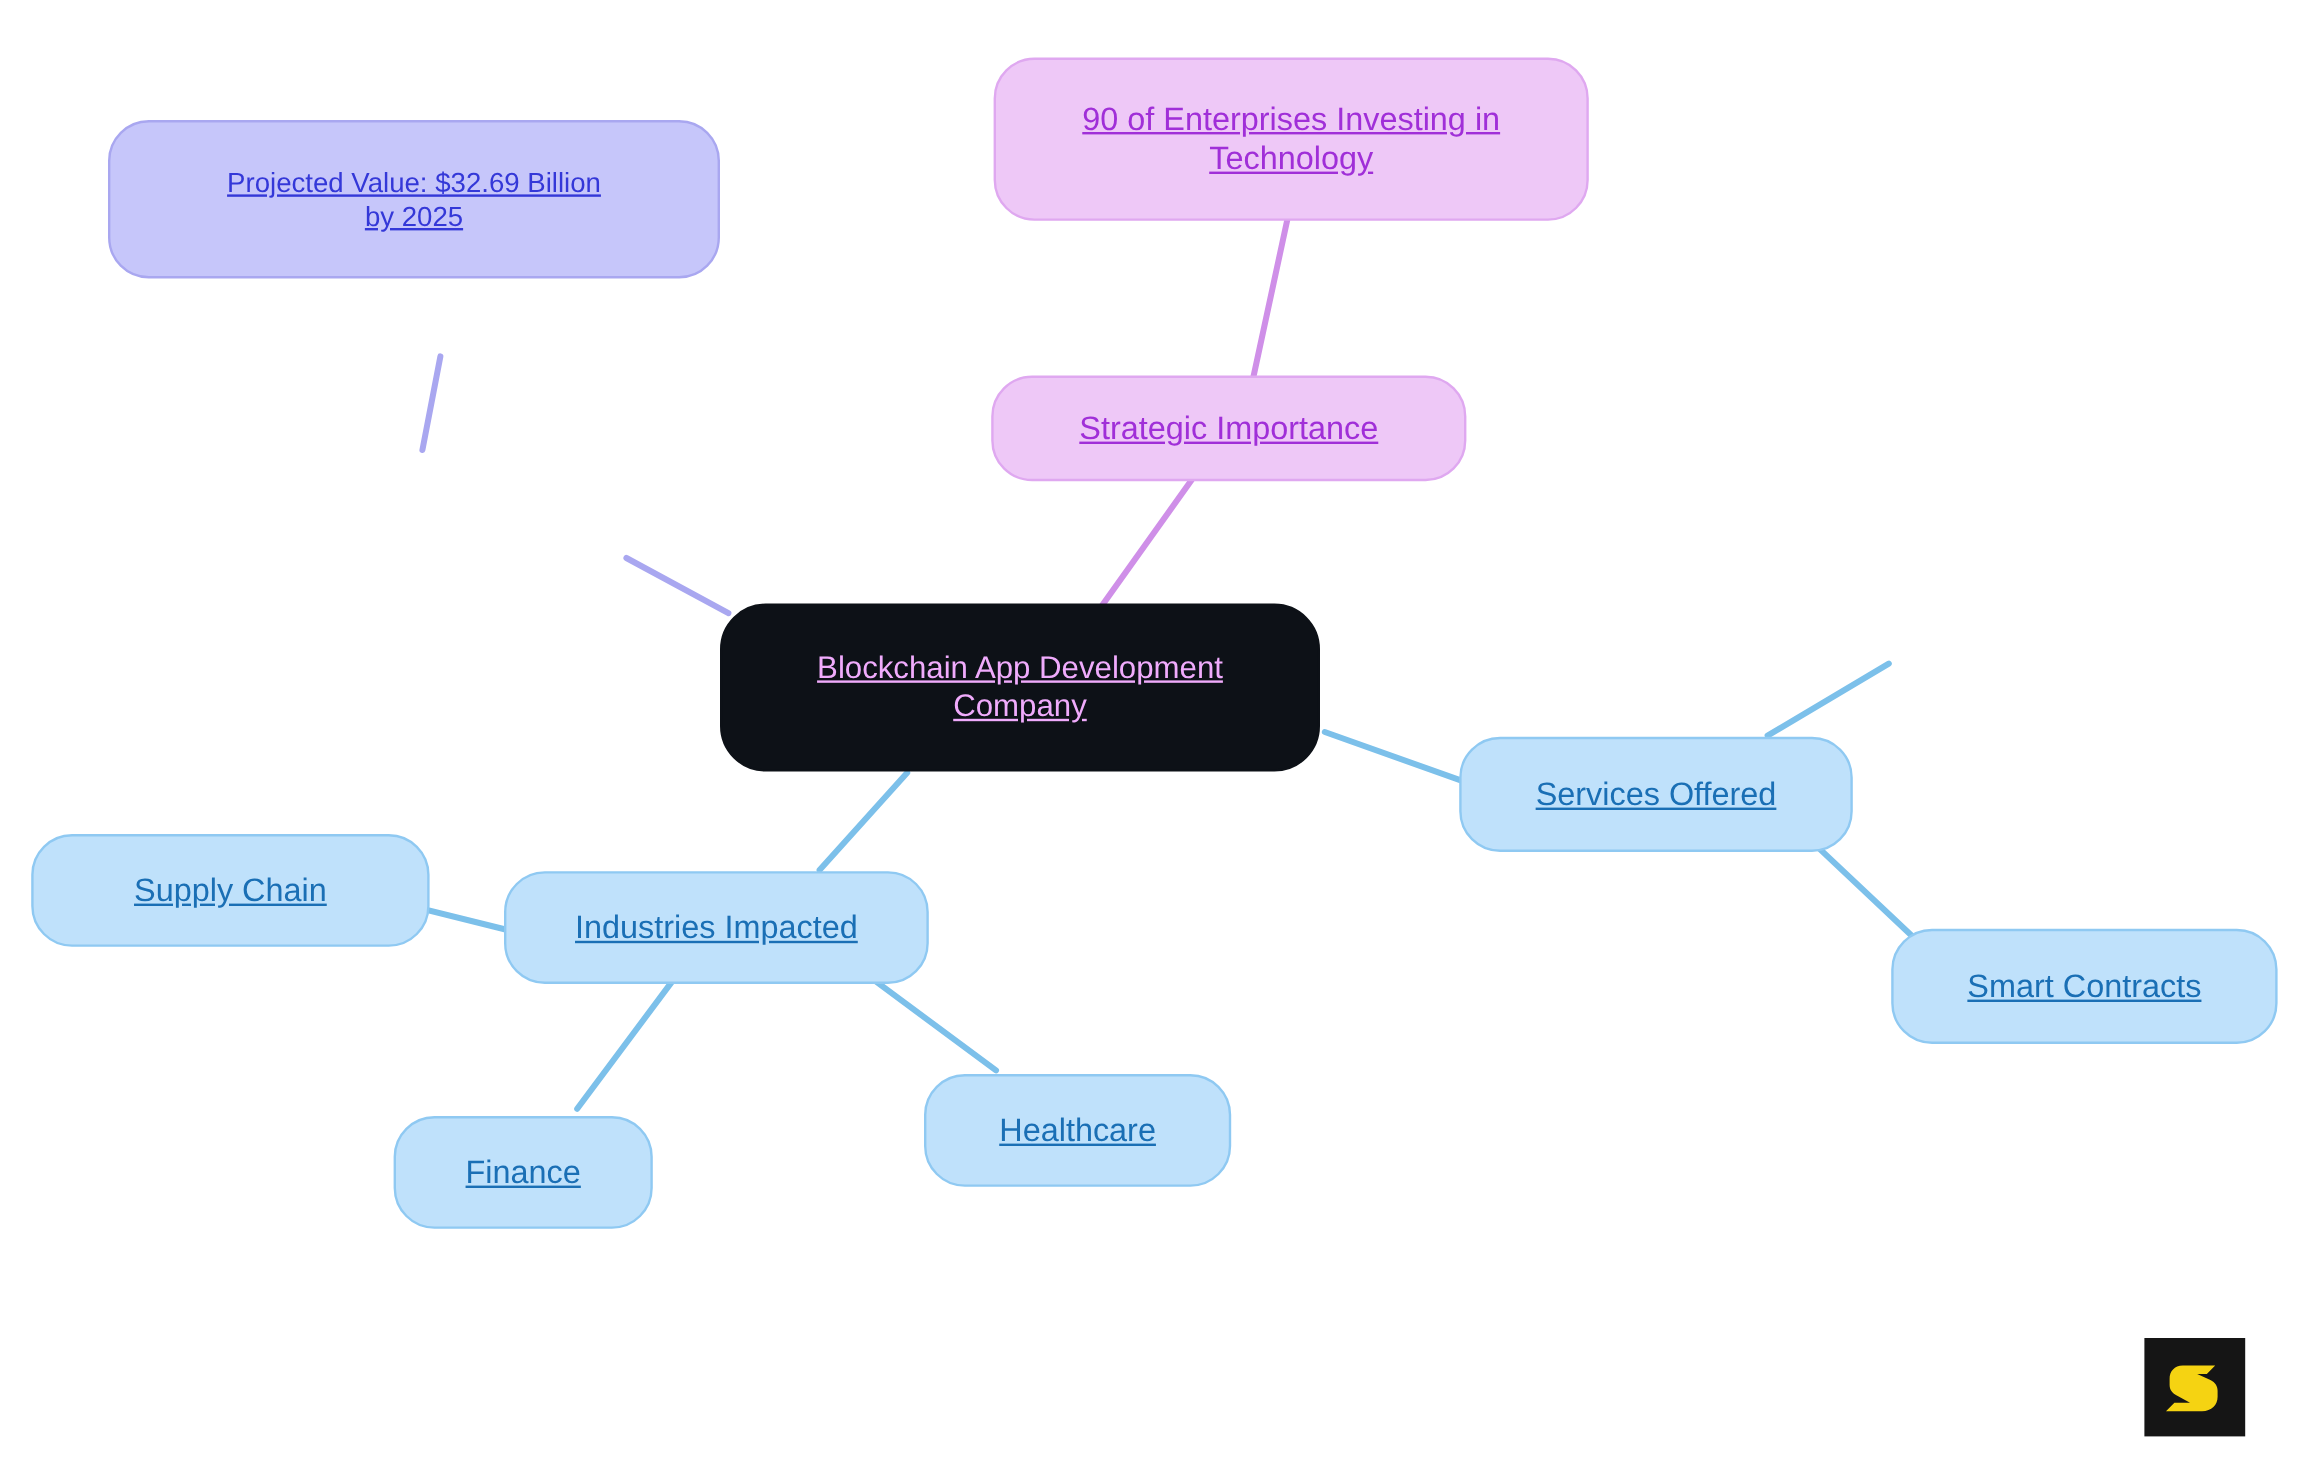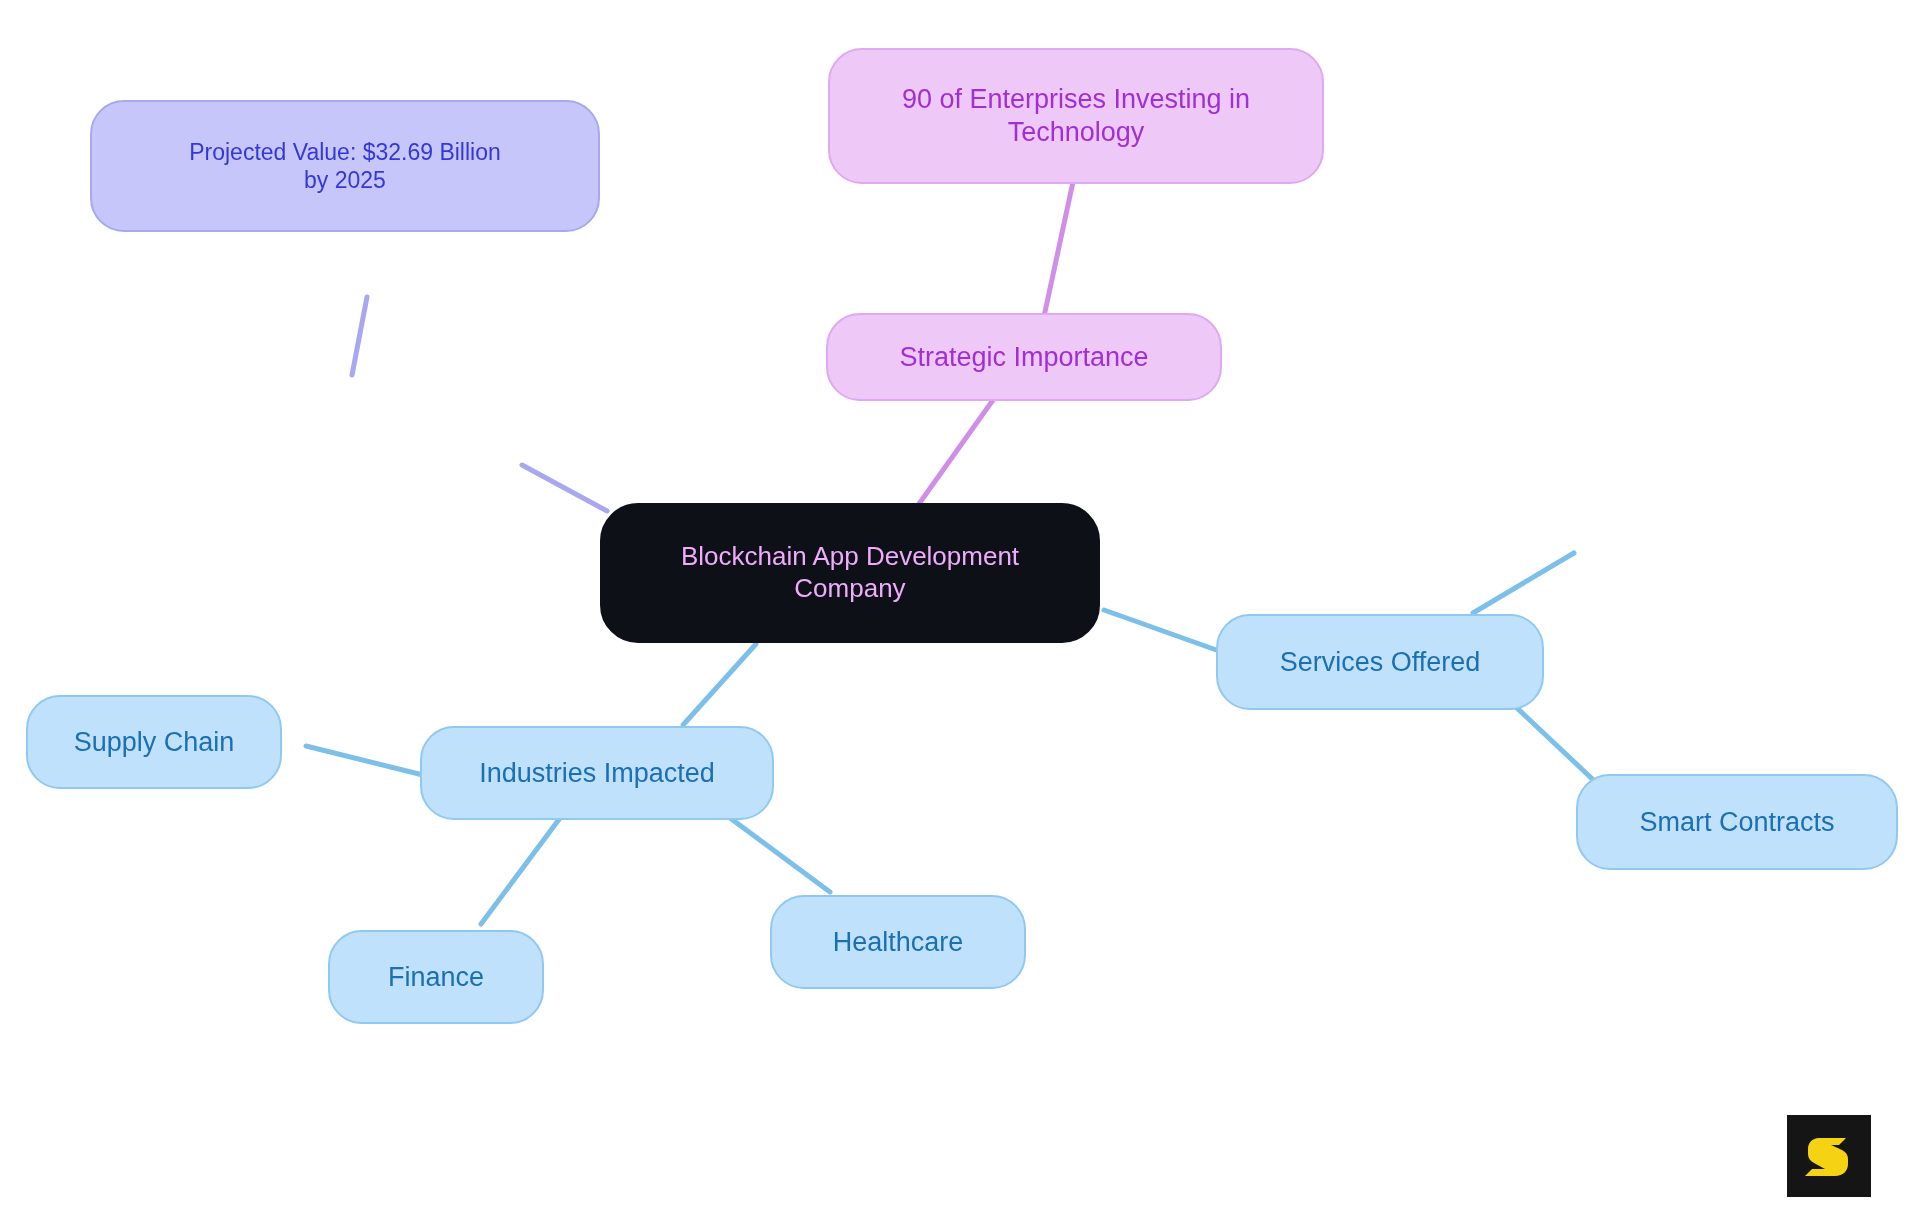--- a/index.html
+++ b/index.html
@@ -30,20 +30,21 @@
     display: flex;
     align-items: center;
     justify-content: center;
     text-align: center;
     border-radius: 34px;
     border-style: solid;
     border-width: 2px;
     line-height: 1.22;
     white-space: pre-line;
     padding: 6px 14px;
+    text-decoration: underline;
   }
   .node-root {
     background: #0d1117;
     border-color: #0d1117;
     color: #f0abfc;
     font-size: 26px;
     border-radius: 38px;
   }
   .node-purple {
     background: #c6c6fa;
@@ -142,21 +143,21 @@
   </div>
 
   <div class="node node-blue" style="left:1576px; top:774px; width:322px; height:96px;">
     <span>Smart Contracts</span>
   </div>
 
   <div class="node node-blue" style="left:420px; top:726px; width:354px; height:94px;">
     <span>Industries Impacted</span>
   </div>
 
-  <div class="node node-blue" style="left:26px; top:695px; width:256px; height:94px;text-align:center;">
+  <div class="node node-blue" style="left:26px; top:695px; width:332px; height:94px;text-align:center;">
     <span>Supply Chain</span>
   </div>
 
   <div class="node node-blue" style="left:328px; top:930px; width:216px; height:94px;">
     <span>Finance</span>
   </div>
 
   <div class="node node-blue" style="left:770px; top:895px; width:256px; height:94px;">
     <span>Healthcare</span>
   </div>

